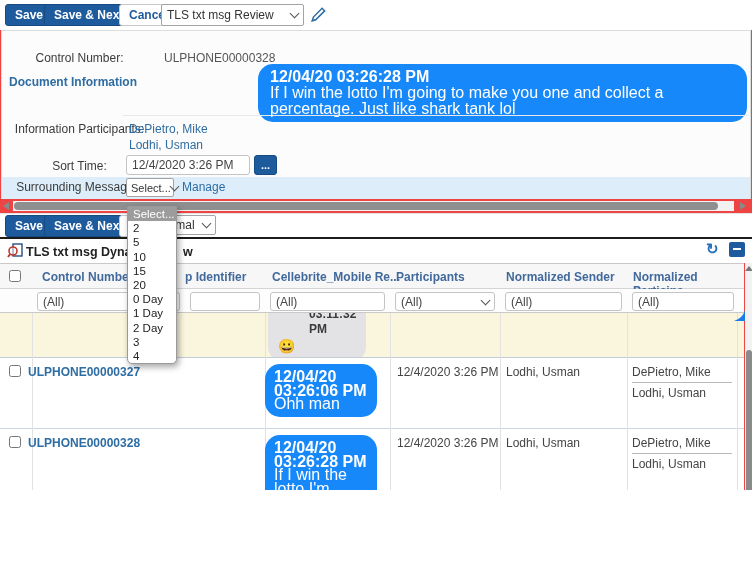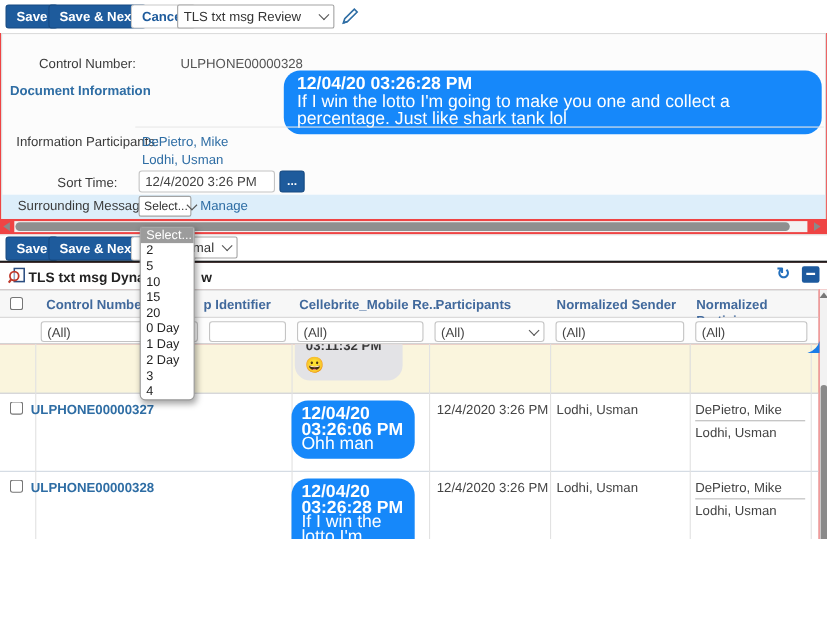--- a/index.html
+++ b/index.html
@@ -151,21 +151,21 @@
         <span class="chev"></span>
       </div>
       <input class="inp abs" style="left: 505px; top: 3px; width: 117px; height: 19px;" value="(All)">
       <input class="inp abs" style="left: 632px; top: 3px; width: 102px; height: 19px;" value="(All)">
     </div>
 
     <div class="abs" style="left:0;top:50px;width:744px;height:45px;background:#faf5dd;overflow:hidden;border-bottom:1px solid #c2cdd6;box-sizing:border-box;">
       <div class="abs" style="left:500px;top:0;width:1px;height:45px;background:#ece4c4;"></div>
       <div class="abs" style="left:627px;top:0;width:1px;height:45px;background:#ece4c4;"></div>
       <div class="bubble-gray abs" style="left:268px;top:-12px;width:78px;padding:6px 10px;z-index:2;">
-        <div style="font-weight:bold;">03:11:32 PM</div>
+        <div style="font-weight:bold;margin-left:31px;">03:11:32 PM</div>
         <div style="font-size:14px;line-height:18px;">😀</div>
       </div>
     </div>
 
     <svg class="abs" style="left:733px;top:47px;z-index:3;" width="13" height="12">
       <path d="M12 0 Q10 8 1 11 L12 11 Z" fill="#1a7ce8"></path>
     </svg>
 
     <div class="abs" style="left:0;top:95px;width:744px;height:71px;background:#fff;border-bottom:1px solid #ccd7e0;box-sizing:border-box;">
       <input type="checkbox" class="cb abs" style="left: 9px; top: 7px;">

